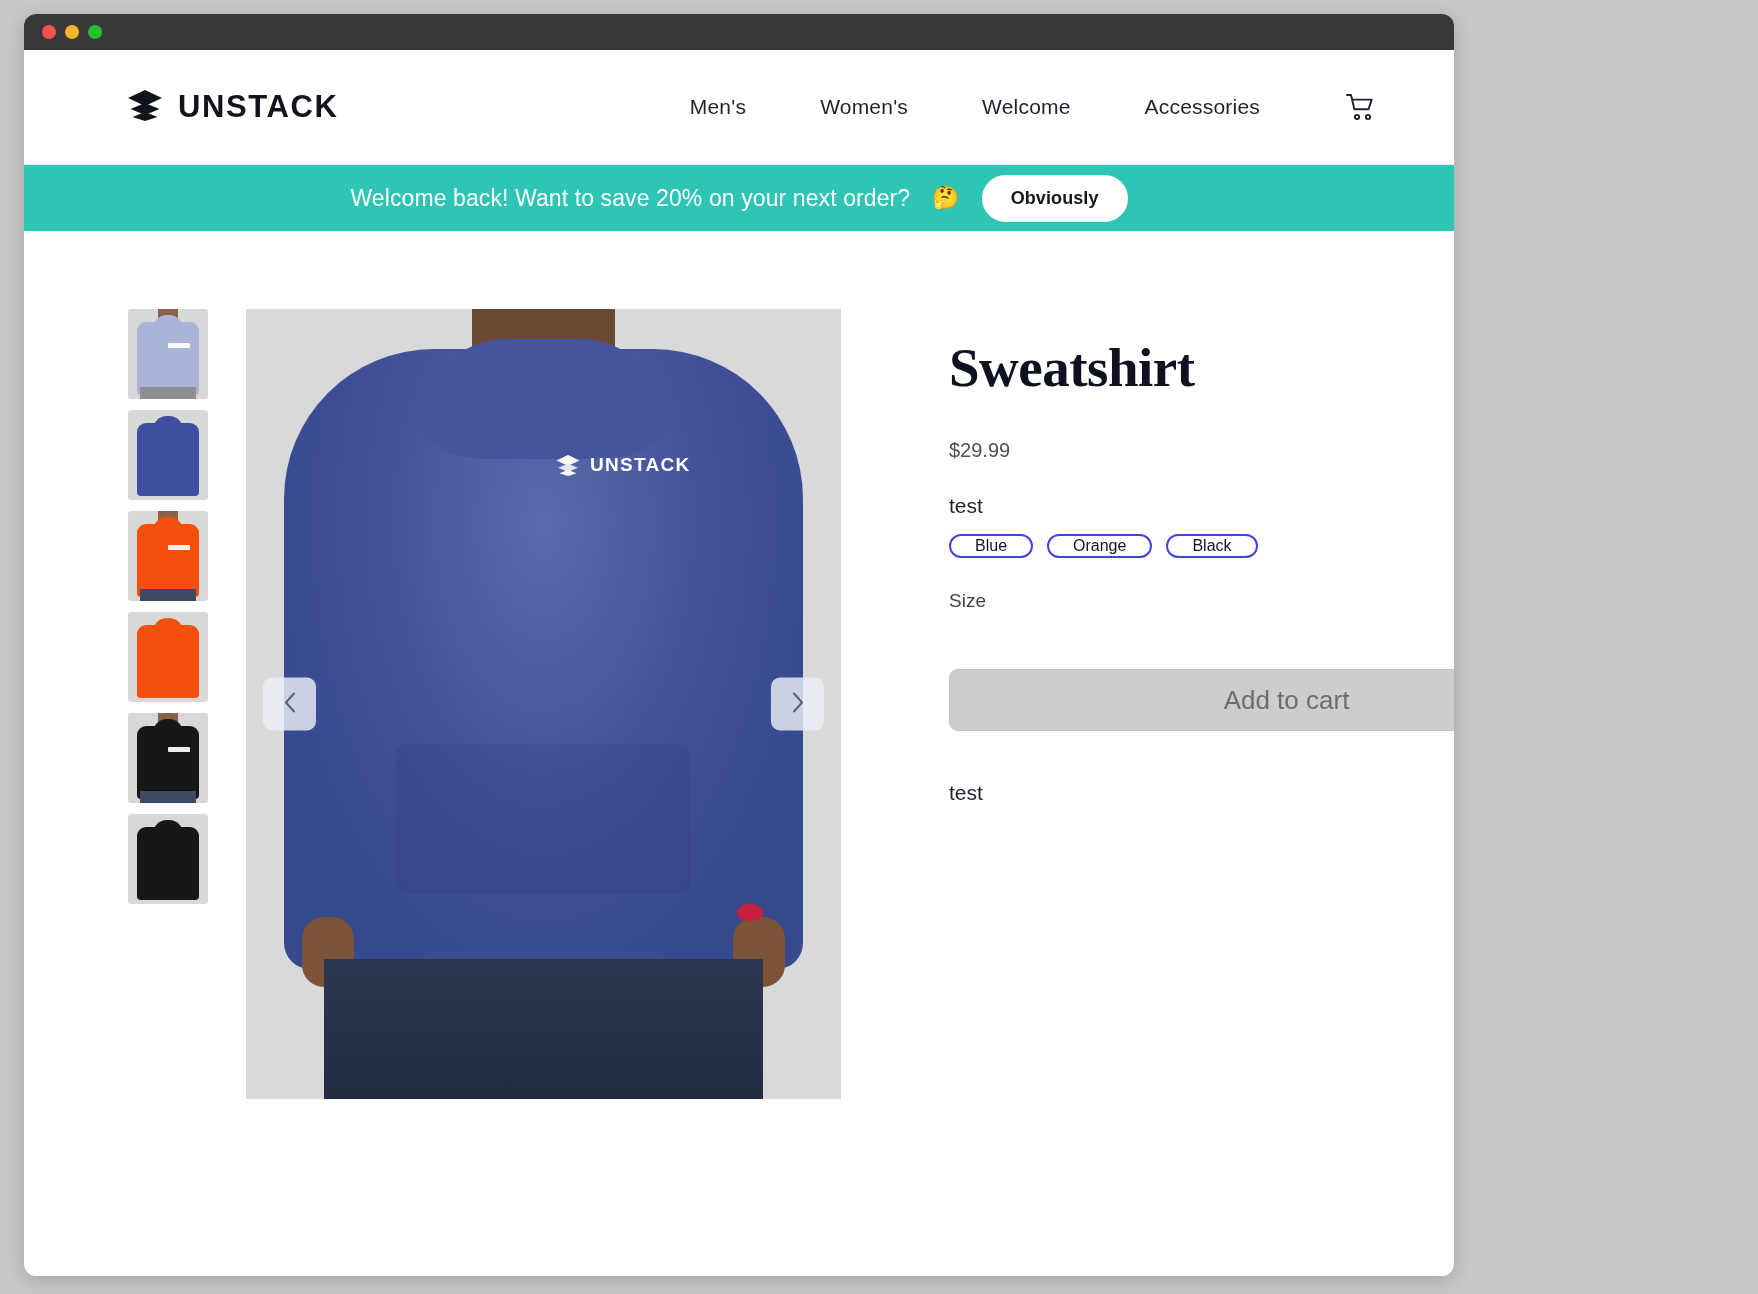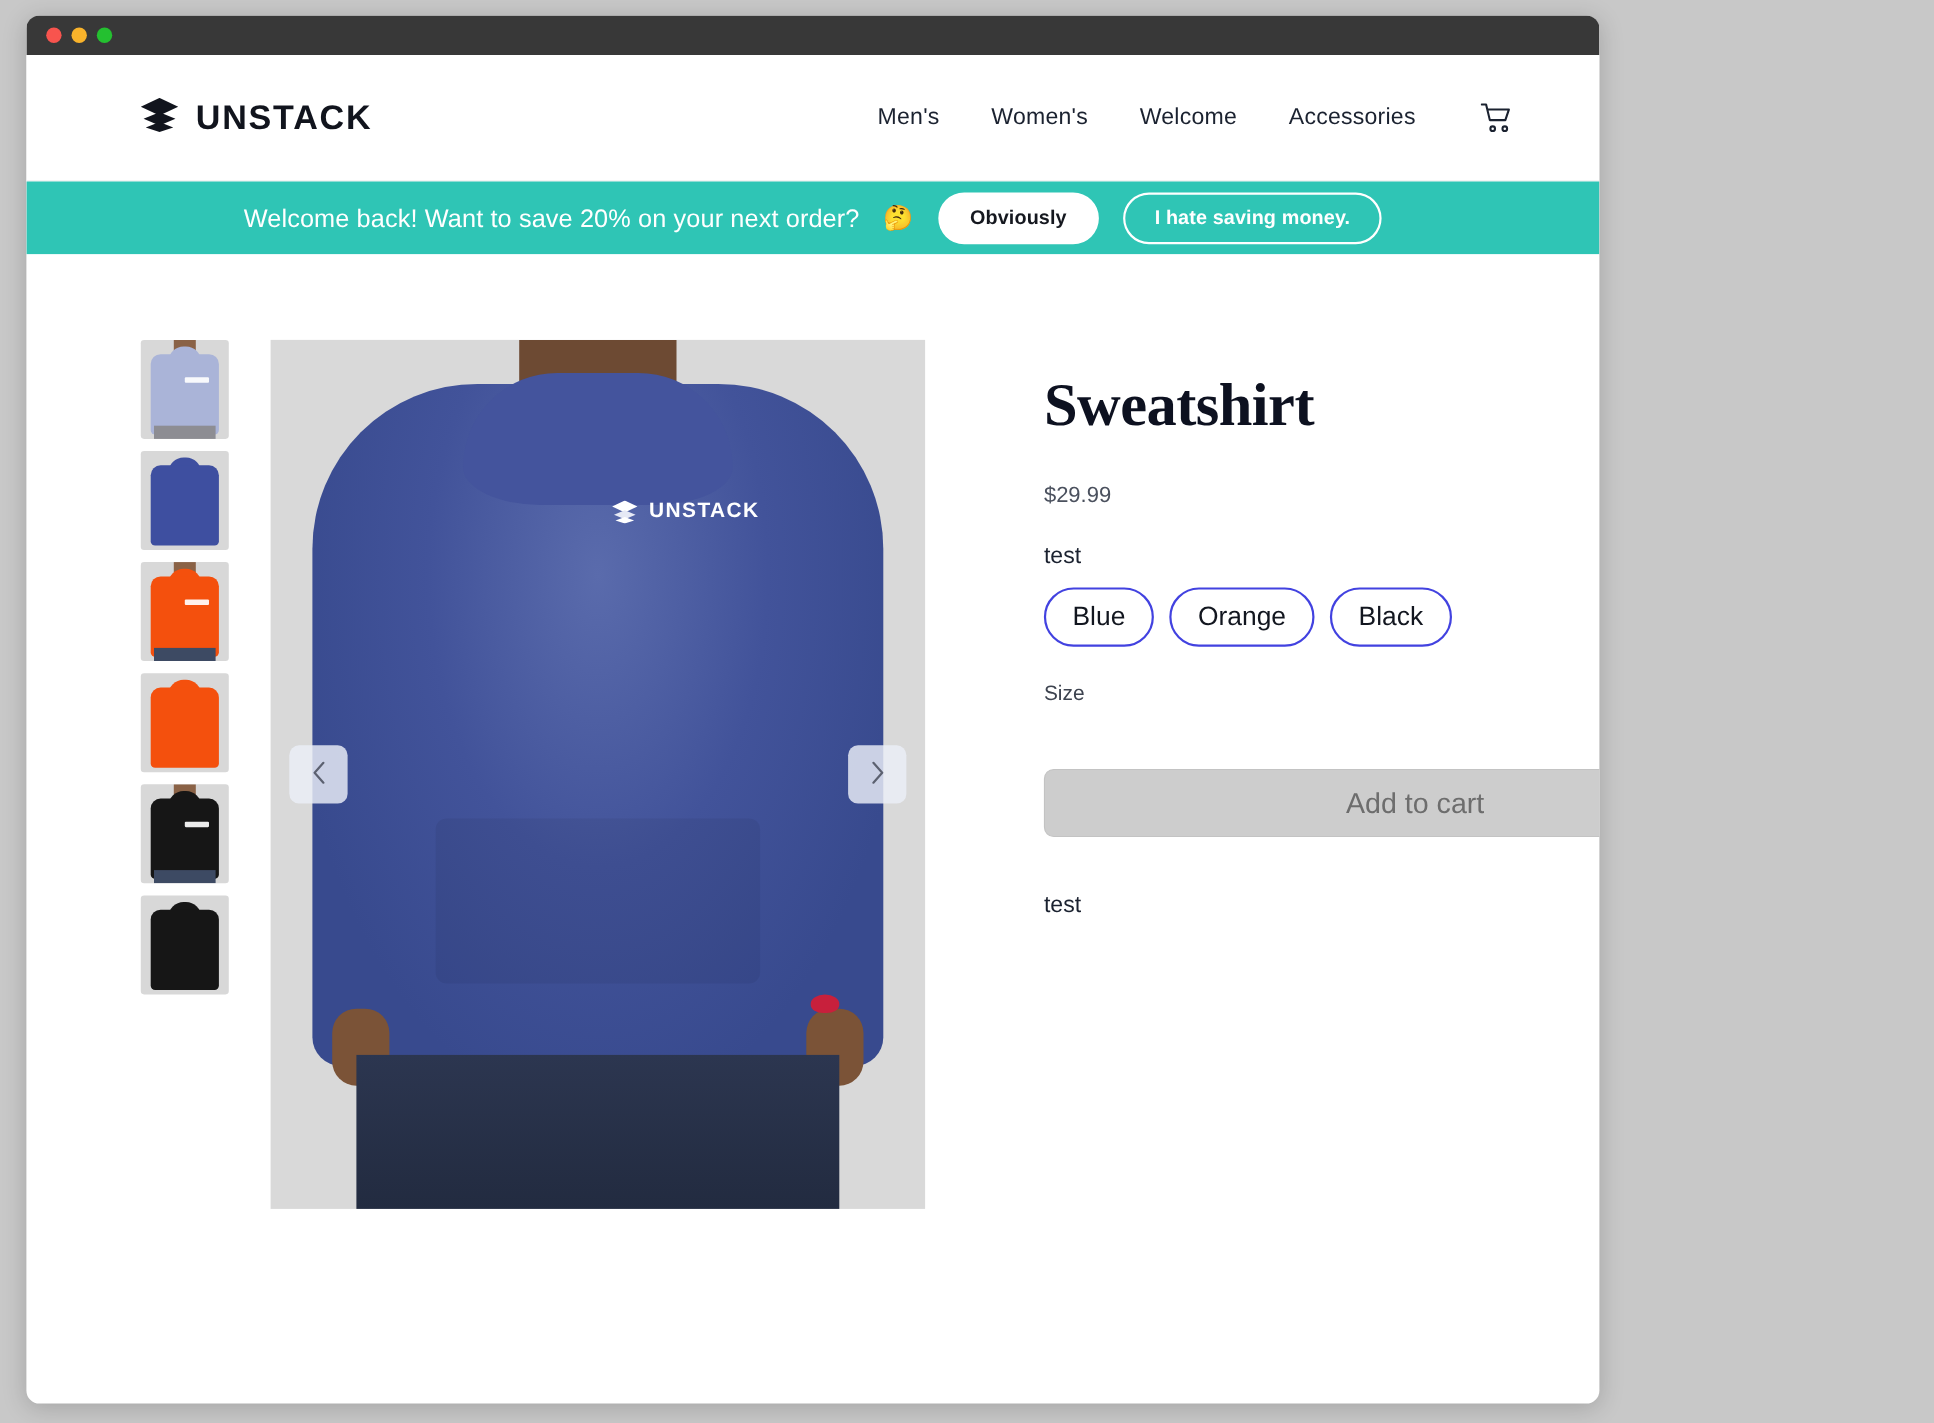--- a/index.html
+++ b/index.html
@@ -44,21 +44,21 @@
     padding: 0 78px 0 104px;
     border-bottom: 1px solid #ececec;
   }
   .brand { display: flex; align-items: center; gap: 16px; }
   .brand-name {
     font-size: 31px;
     font-weight: 700;
     letter-spacing: 1.6px;
     color: #11141d;
   }
-  .nav { display: flex; align-items: center; gap: 47px; }
+  .nav { display: flex; align-items: center; gap: 74px; }
   .nav-link {
     font-size: 21px;
     color: #1b2230;
     text-decoration: none;
     letter-spacing: .2px;
     cursor: pointer;
   }
   .cart-btn {
     background: none; border: none;
     cursor: pointer; line-height: 0;
@@ -221,22 +221,22 @@
     color: #4b515e;
   }
   .desc-top { margin-top: 32px; font-size: 21px; color: #1b2230; }
   .opt-label { margin-top: 32px; font-size: 19px; color: #3d434f; }
   .opt-row { margin-top: 16px; display: flex; gap: 14px; }
   .pill {
     border: 2px solid #4242e0;
     background: #fff;
     color: #12161f;
     border-radius: 999px;
-    font-size: 24px;
-    padding: 11px 24px;
+    font-size: 16px;
+    padding: 1px 24px;
     cursor: pointer;
   }
   .size-pill {
     border: 2px solid #4242e0;
     background: #fff;
     color: #12161f;
     border-radius: 999px;
     font-size: 20px;
     width: 52px; height: 52px;
     display: flex; align-items: center; justify-content: center;
@@ -291,21 +291,20 @@
           </svg>
         </span>
       </button>
     </div>
   </div>
 
   <div class="promo">
     <span class="promo-text">Welcome back! Want to save 20% on your next order?</span>
     <span class="promo-emoji">🤔</span>
     <button class="promo-btn solid">Obviously</button>
-    <button class="promo-btn outline">I hate saving money.</button>
   </div>
 
   <div class="main">
 
     <div class="thumbs">
       <div class="thumb">
         <div class="neckskin"></div>
           <div class="hood" style="background:#aab4d8"></div>
         <div class="body" style="background:#aab4d8"></div>
           <div class="mark"></div>

